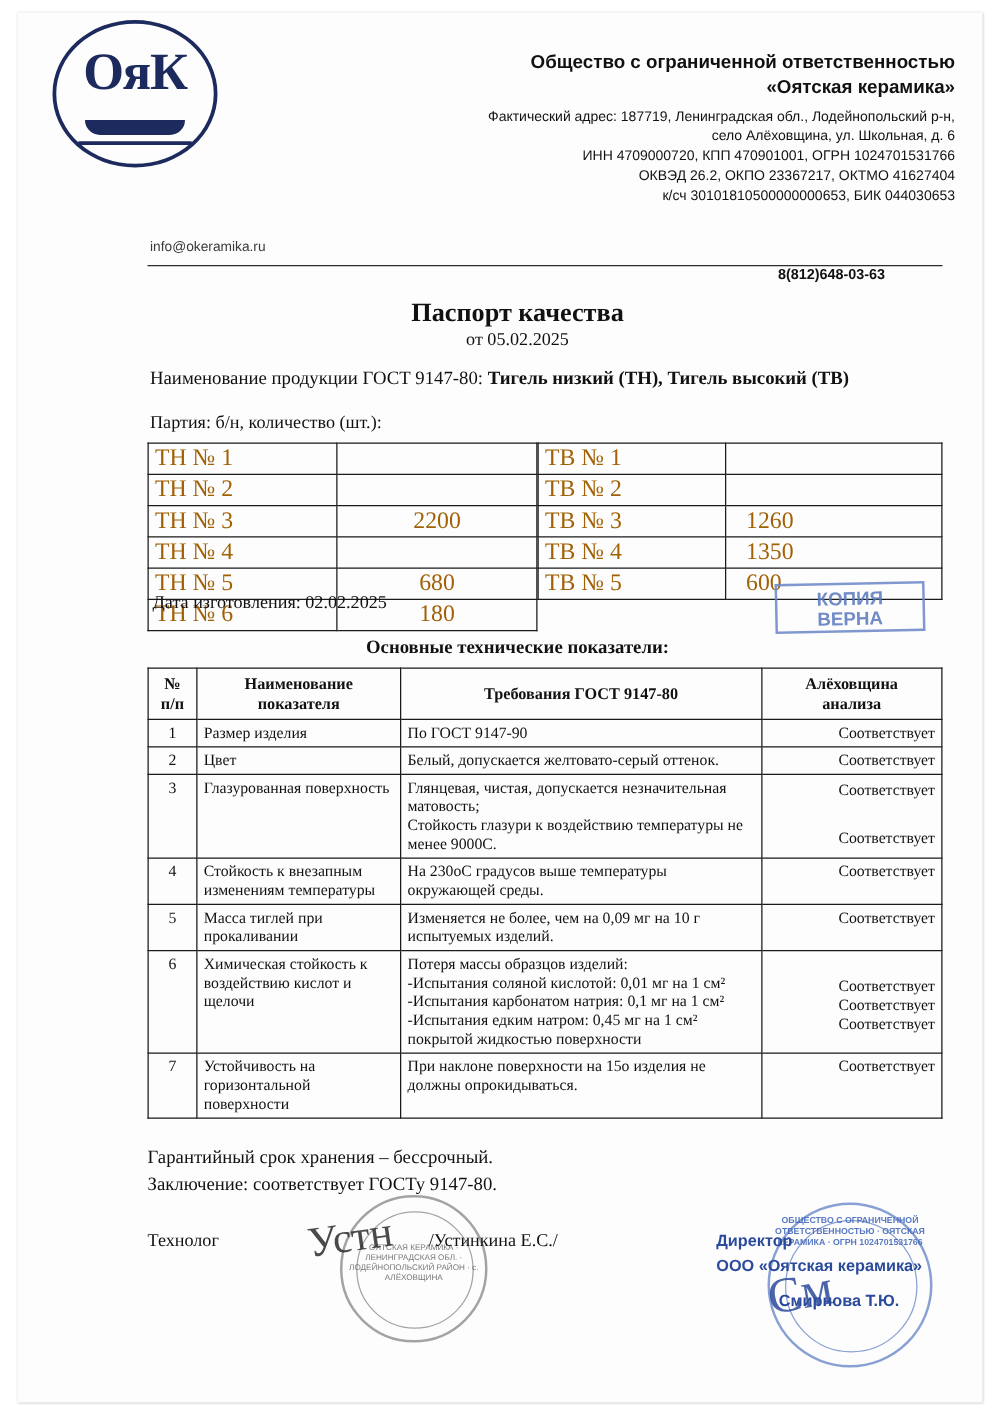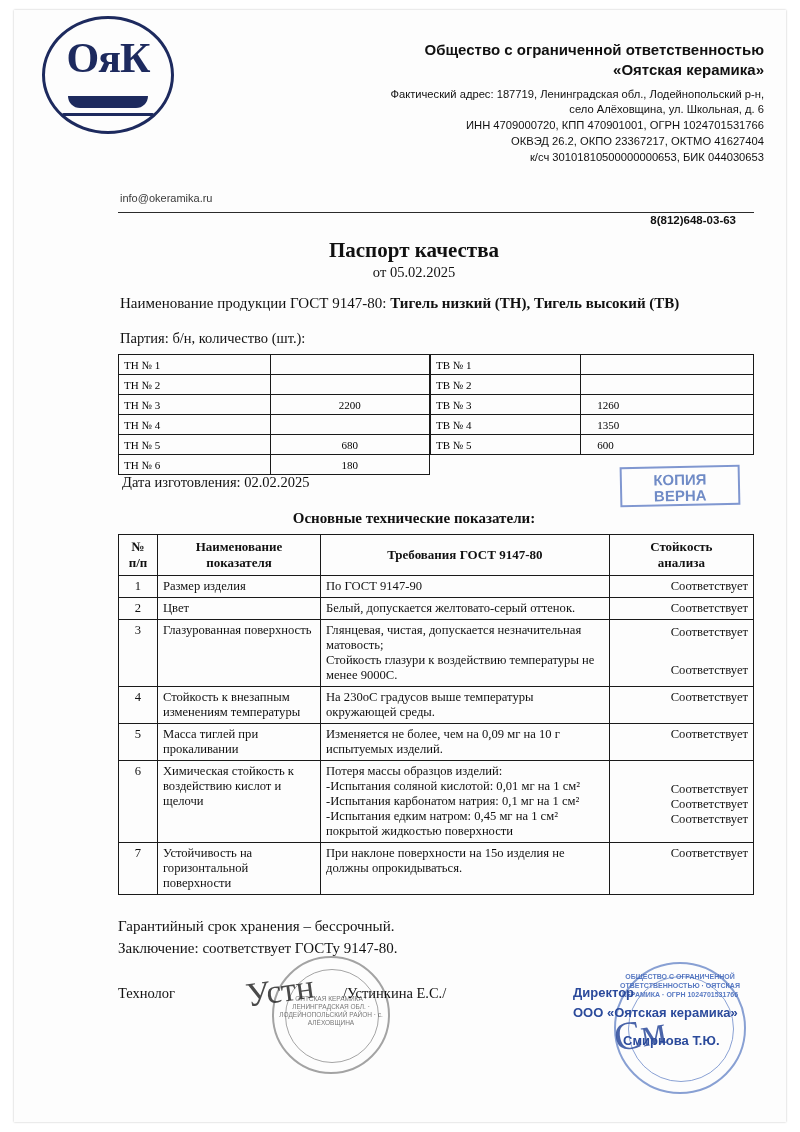--- a/index.html
+++ b/index.html
@@ -106,21 +106,21 @@
   .email {
     position: absolute;
     left: 106px;
     top: 182px;
     font-family: "Liberation Sans", sans-serif;
     font-size: 11px;
     color: #3a3a3a;
   }
   .phone {
     position: absolute;
-    right: 50px;
+    right: 78px;
     top: 204px;
     font-family: "Liberation Sans", sans-serif;
     font-size: 11.5px;
     font-weight: bold;
     color: #111;
   }
   
   .doc-title {
     position: absolute;
     left: 0;
@@ -156,22 +156,22 @@
   }
   
   .batch-tables {
     position: absolute;
     left: 104px;
     top: 344px;
     width: 636px;
   }
   table.grid {
     border-collapse: collapse;
-    font-size: 11px;
-    color: #000000;
+    font-size: 19px;
+    color: #a16207;
   }
   table.grid td {
     border: 1px solid #1a1a1a;
     padding: 1px 5px;
     height: 17px;
     vertical-align: middle;
   }
   .tn-table { position: absolute; left: 0; top: 0; width: 312px; }
   .tv-table { position: absolute; left: 312px; top: 0; width: 324px; }
   .tn-table td.lbl { width: 152px; }
@@ -474,21 +474,21 @@
           <th class="c-num">
             <div>№</div>
             <div>п/п</div>
           </th>
           <th class="c-name">
             <div>Наименование</div>
             <div>показателя</div>
           </th>
           <th class="c-req">Требования ГОСТ 9147-80</th>
           <th class="c-res">
-            <div>Стойкость</div>
+            <div>Алёховщина</div>
             <div>анализа</div>
           </th>
         </tr>
       </thead>
       <tbody>
         <tr>
           <td class="c-num">1</td>
           <td class="c-name">Размер изделия</td>
           <td class="c-req">По ГОСТ 9147-90</td>
           <td class="c-res">Соответствует</td>

